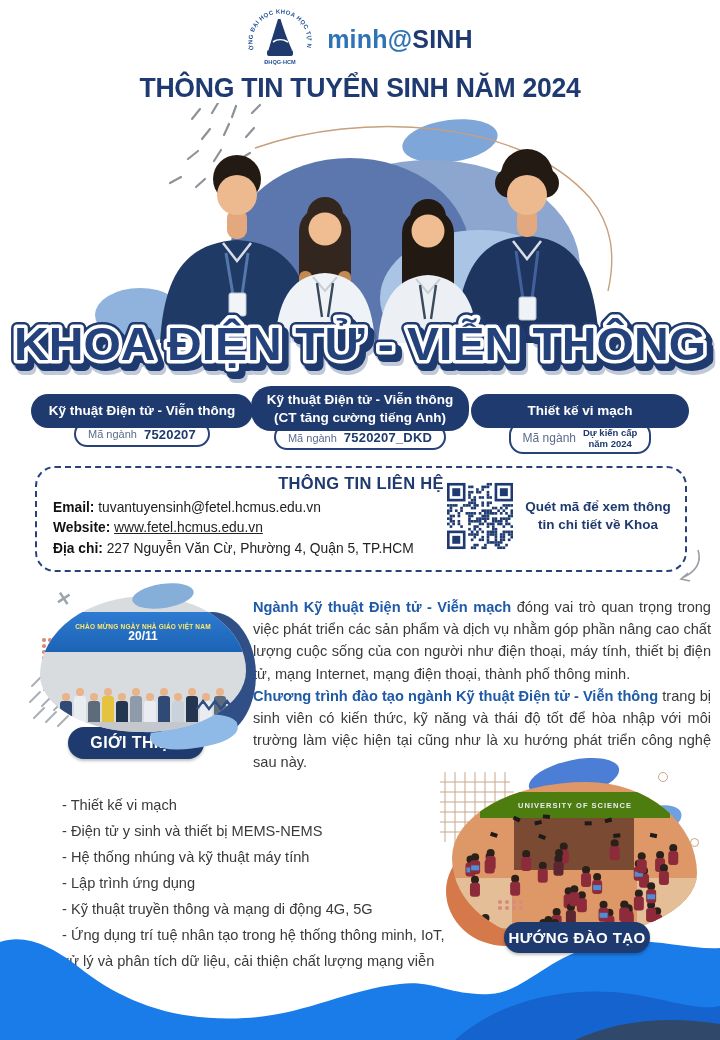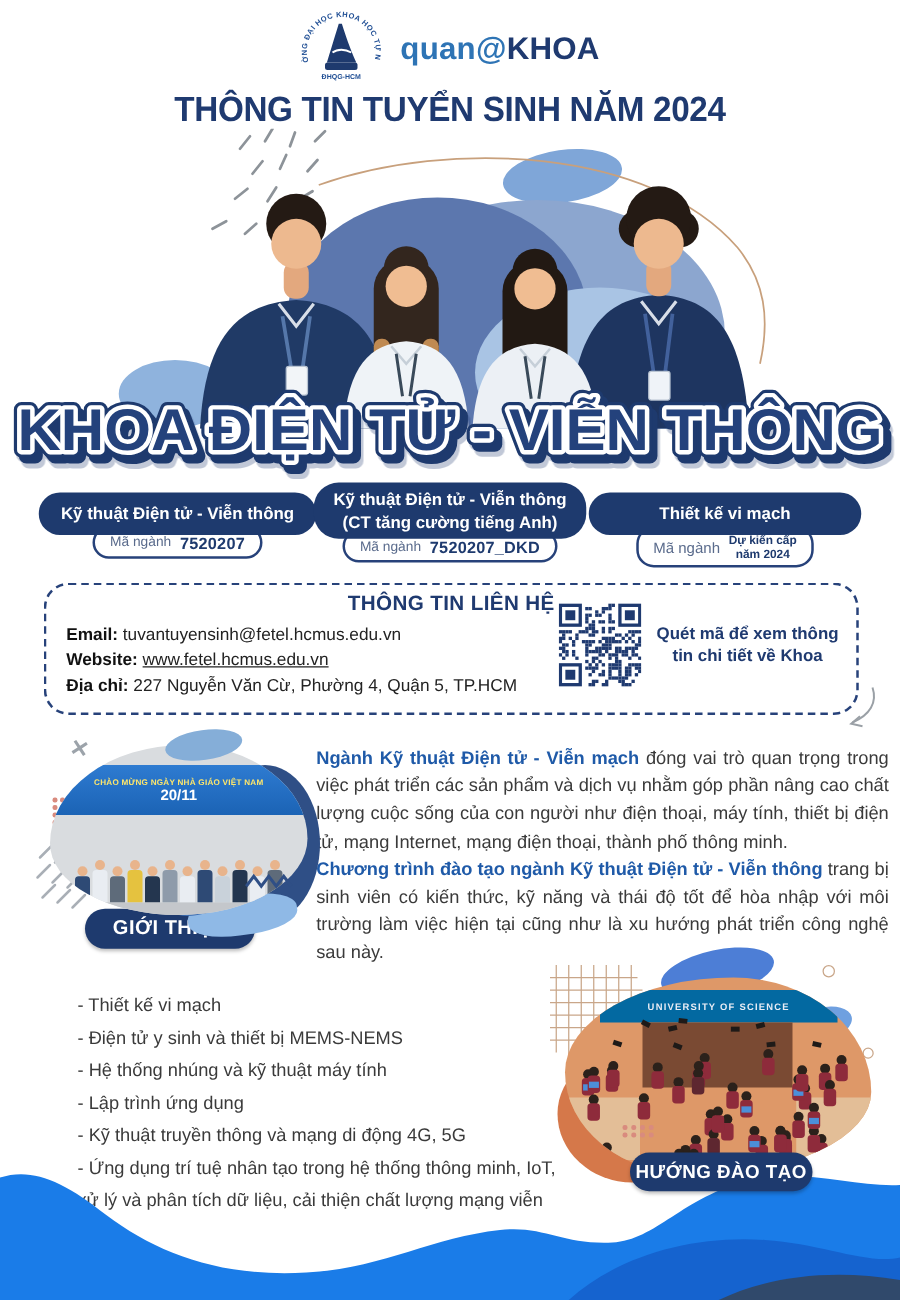--- a/index.html
+++ b/index.html
@@ -57,21 +57,21 @@
   #introPhoto .banner .b1{font-size:6.5px;font-weight:800;color:#FFE76B;letter-spacing:.2px;white-space:nowrap;}
   #introPhoto .banner .b2{font-size:12px;font-weight:800;color:#fff;line-height:1;}
   #facrow{position:absolute;left:0;bottom:10px;width:100%;display:flex;justify-content:center;align-items:flex-end;}
   #introPhoto .floor{position:absolute;left:0;bottom:0;width:100%;height:10px;background:#C4C7CB;}
   .fig{display:flex;flex-direction:column;align-items:center;margin:0 1px;}
   .fig .h{width:8px;height:8px;border-radius:50%;background:#E8B48C;}
   .fig .b{width:12px;border-radius:3px 3px 0 0;}
 
   #gradPhoto{left:452px;top:782px;width:245px;height:158px;background:#DE9868;
     border-radius:55% 45% 58% 42%/48% 58% 42% 52%;z-index:3;}
-  #gradPhoto .uband{position:absolute;left:28px;top:10px;width:190px;height:26px;background:#0369a1;
+  #gradPhoto .uband{position:absolute;left:28px;top:10px;width:190px;height:26px;background:#4d7c0f;
     display:flex;align-items:center;justify-content:center;}
   #gradPhoto .uband span{color:#E8ECF5;font-size:7.5px;font-weight:800;letter-spacing:1px;white-space:nowrap;}
   #gradPhoto .door{position:absolute;left:62px;top:36px;width:120px;height:52px;background:#7A4A33;}
   #gradPhoto .stepL,#gradPhoto .stepR{position:absolute;top:96px;width:60px;height:50px;background:#E3BE97;}
   #gradPhoto .stepL{left:0;} #gradPhoto .stepR{right:0;}
 
   .dotgrid{position:absolute;display:grid;grid-template-columns:repeat(3,6px);grid-auto-rows:6px;}
   .dotgrid i{width:3.5px;height:3.5px;border-radius:50%;background:#D98B7E;}
   .xmark{position:absolute;color:#9CA3AA;font-weight:700;}
 
@@ -93,21 +93,21 @@
         </defs>
       <circle cx="33" cy="33" r="32.5" fill="#fff"></circle>
       <text font-size="6" font-weight="700" fill="#1F4E94" letter-spacing=".4">
         <textPath href="#arcT" startOffset="50%" text-anchor="middle">TRƯỜNG ĐẠI HỌC KHOA HỌC TỰ NHIÊN</textPath>
       </text>
       <path d="M31,13 C27,26 24,36 21.5,44 L45,44 C40,33 36,21 33.5,13 Z" fill="#1E3A6E"></path>
       <path d="M26,36 C30,33 36,33 41,36" stroke="#fff" stroke-width="1.6" fill="none"></path>
       <rect x="20" y="44" width="26" height="6" rx="2" fill="#1E3A6E"></rect>
       <text x="33" y="57.5" text-anchor="middle" font-size="5.6" font-weight="700" fill="#1F4E94">ĐHQG-HCM</text>
     </svg>
-    <div class="wordmark"><span class="pre">quan@</span><span class="suf">KHOA</span></div>
+    <div class="wordmark"><span class="pre">minh@</span><span class="suf">SINH</span></div>
   </div>
 
   <div class="big-title">THÔNG TIN TUYỂN SINH NĂM 2024</div>
 
   <svg id="hero" width="720" height="240" viewBox="0 0 720 240">
     <g>
       <ellipse cx="450" cy="38" rx="48" ry="21" fill="#7FA6D8" transform="rotate(-8 450 38)"></ellipse>
       <ellipse cx="430" cy="165" rx="150" ry="108" fill="#8CA6CF"></ellipse>
       <ellipse cx="350" cy="150" rx="120" ry="95" fill="#5C77AE"></ellipse>
       <ellipse cx="480" cy="195" rx="100" ry="68" fill="#A9C4E4"></ellipse>

